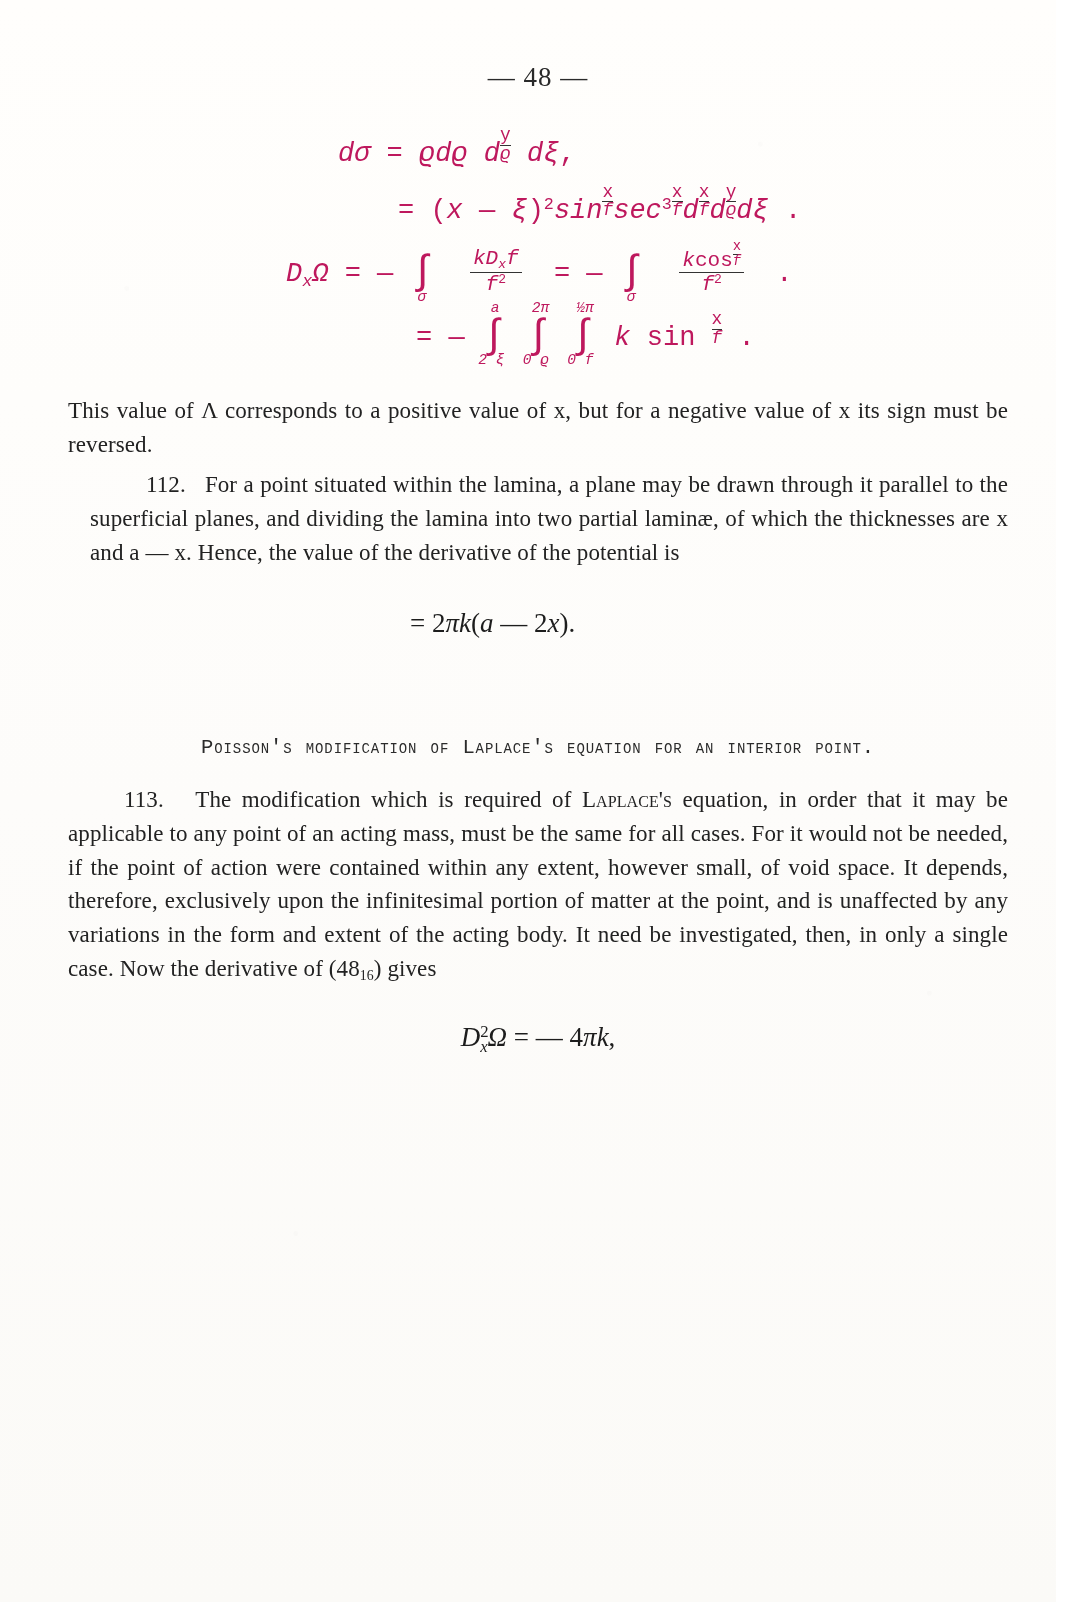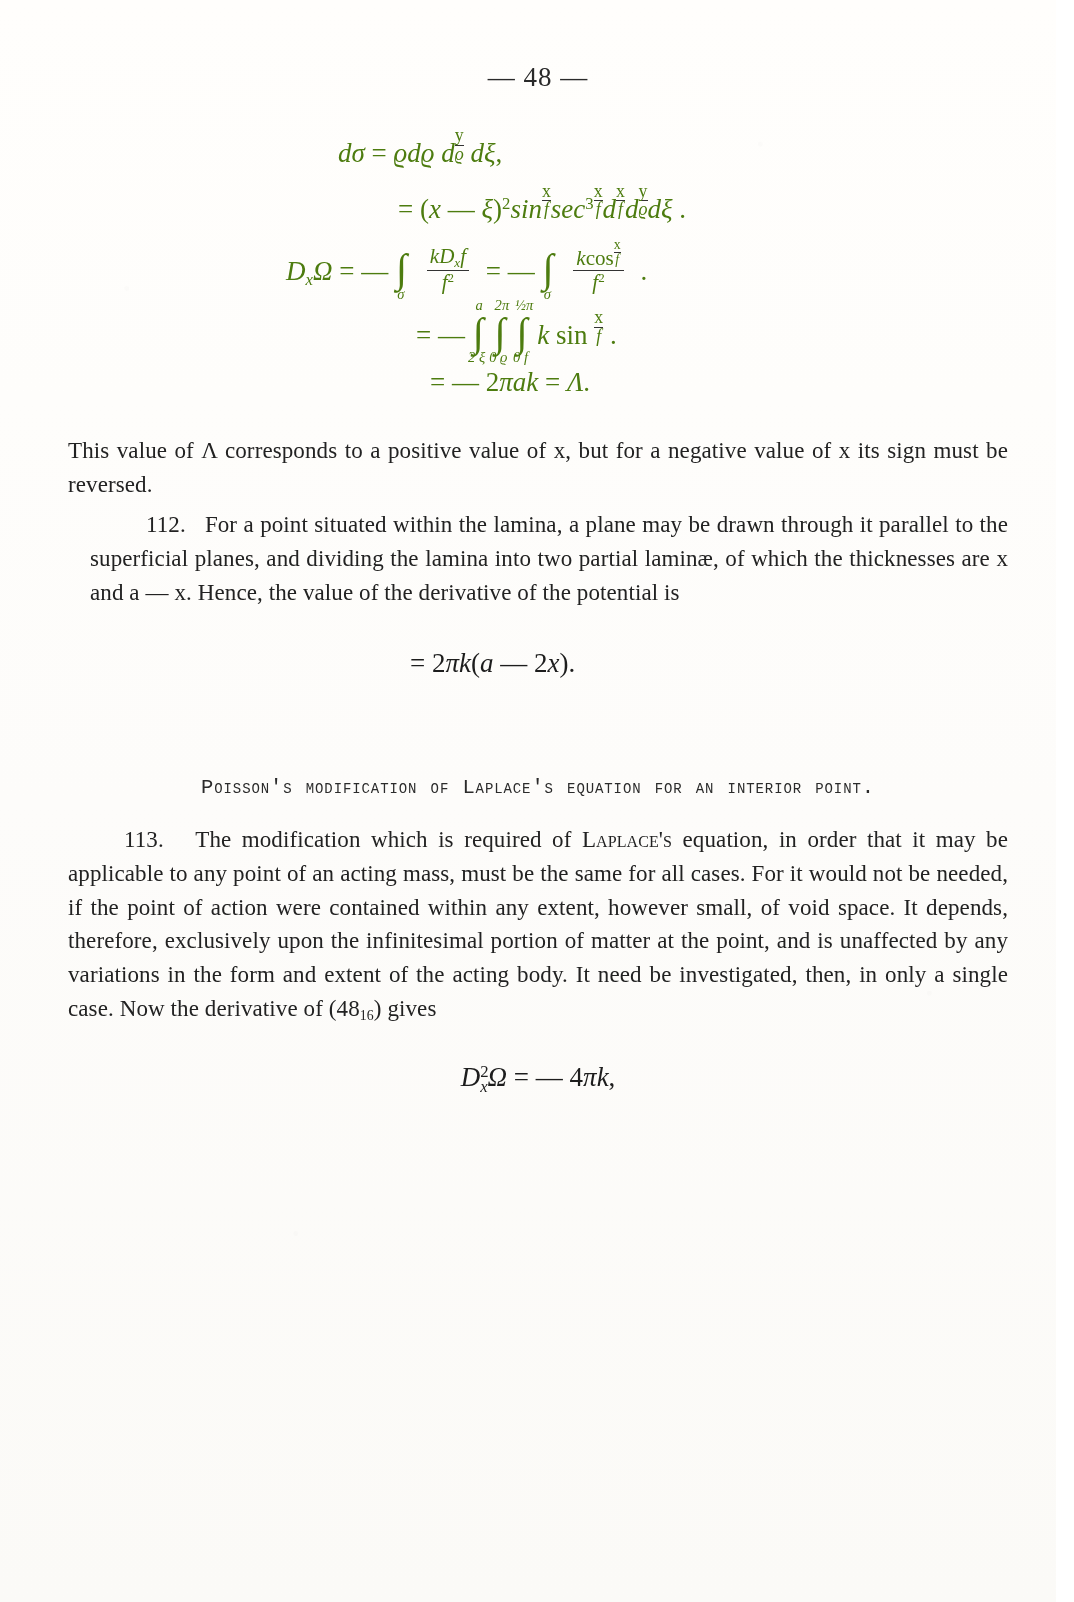--- a/index.html
+++ b/index.html
@@ -44,22 +44,22 @@
     text-align: center;
     font-size: 27px;
     letter-spacing: 1px;
     margin-top: 62px;
     color: #2a2a2a;
   }
 
   
   .math-block {
     margin-top: 34px;
-    font-family: Liberation Serif, serif;
-    color: #4d7c0f;
+    font-family: Liberation Mono, monospace;
+    color: #be185d;
   }
   .eq {
     display: block;
     white-space: nowrap;
     font-size: 27px;
     line-height: 1.0;
     margin-bottom: 16px;
   }
   .eq.r1 { padding-left: 270px; }
   .eq.r2 { padding-left: 330px; }
@@ -76,21 +76,21 @@
   .sup {
     font-size: 0.62em;
     vertical-align: 0.52em;
   }
   .frac {
     display: inline-block;
     vertical-align: -0.42em;
     text-align: center;
     font-size: 0.78em;
     line-height: 1.05;
-    margin: 0 10px;
+    margin: 0 16px;
   }
   .frac .num { display: block; border-bottom: 1.3px solid #333; padding: 0 3px; }
   .frac .den { display: block; padding: 0 3px; }
   .slashfrac {
     display: inline-block;
     font-size: 0.66em;
     vertical-align: 0.1em;
     line-height: 1;
     text-align: center;
   }
@@ -195,23 +195,20 @@
       </div>
 
       <div class="eq r4">
         <span>=</span> —
         <span class="intlim"><span class="big">∫</span><span class="top">a</span><span class="bot">2 ξ</span></span>
         <span class="intlim"><span class="big">∫</span><span class="top">2π</span><span class="bot">0 ϱ</span></span>
         <span class="intlim"><span class="big">∫</span><span class="top">½π</span><span class="bot">0 f</span></span>
         <span class="it">k</span> sin <span class="slashfrac"><span class="t">x</span><span class="b">f</span></span> .
       </div>
 
-      <div class="eq r5">
-        <span>=</span> — 2<span class="it">π</span><span class="it">a</span><span class="it">k</span> <span>=</span> <span class="it">Λ</span>.
-      </div>
     </div>
 
     <p class="body first">This value of Λ corresponds to a positive value of x, but for a negative value of x its sign must be reversed.</p>
 
     <p class="body indent" style="margin-top:6px;margin-left:22px;">
       <span>112.</span>
       <span>&nbsp;&nbsp;</span><span>For a point situated within the lamina, a plane may be drawn through it parallel to the superficial planes, and dividing the lamina into two partial laminæ, of which the thicknesses are x and a — x.  Hence, the value of the derivative of the potential is</span>
     </p>
 
     <div class="eq-two">

